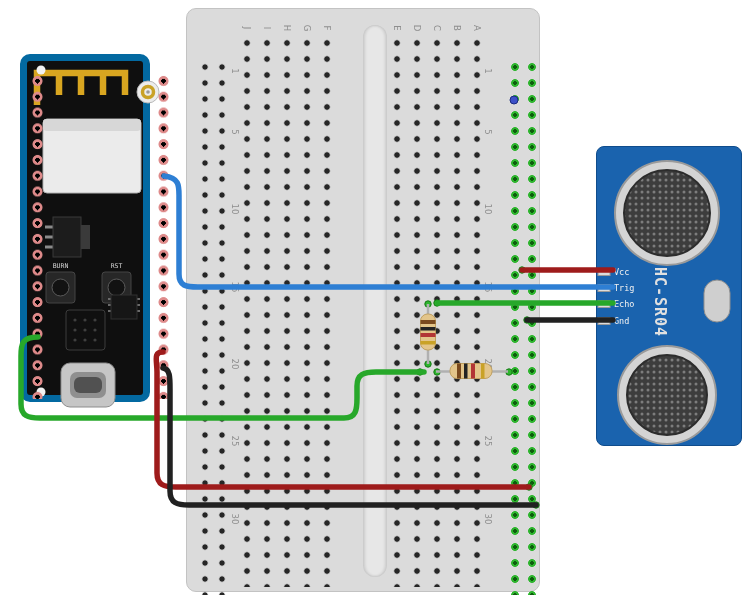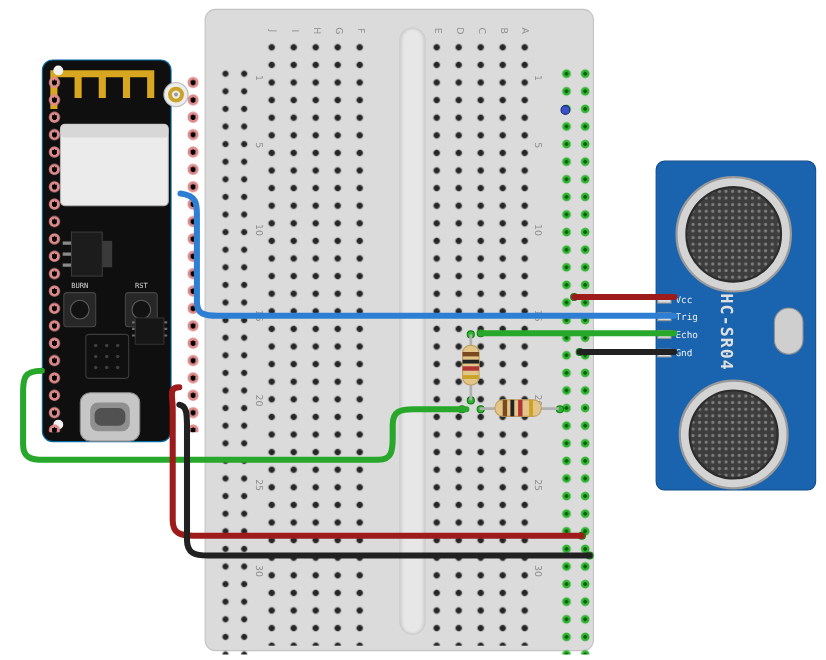--- a/index.html
+++ b/index.html
@@ -18,22 +18,22 @@
      background-size:16px 16px;}
   .rail-green{width:16px;
      background-image:radial-gradient(circle at 8px 8px,#0e5c0e 1.7px,#2db52d 1.7px 3.5px,rgba(0,0,0,0) 4.3px);
      background-size:16px 16px;}
   .channel{position:absolute;left:176px;top:16px;width:24px;height:552px;background:#e7e7e7;
            border-radius:12px;box-shadow:inset 2px 0 3px rgba(0,0,0,.13),inset -2px 0 3px rgba(0,0,0,.13);}
   .bb-letter,.bb-num{position:absolute;font-size:8.5px;line-height:12px;color:#8e8e8e;
            width:14px;text-align:center;transform:rotate(90deg);user-select:none;}
 
   
-  .esp32{position:absolute;left:38px;top:54px;width:118px;height:348px;background:#0f0f0f;
-         border-radius:10px;border:1px solid #0369a1;box-sizing:border-box;}
+  .esp32{position:absolute;left:20px;top:54px;width:130px;height:348px;background:#0f0f0f;
+         border-radius:10px;border:7px solid #0369a1;box-sizing:border-box;}
   .esp32 svg{position:absolute;left:0;top:0;}
   .pins{position:absolute;width:13px;
      background-image:radial-gradient(circle at 6.5px 8px,#000 2.4px,#de8a8a 2.4px 4.6px,rgba(0,0,0,0) 5.4px);
      background-size:13px 15.8px;background-repeat:repeat;}
 
   
   .hcsr04{position:absolute;left:596px;top:146px;width:146px;height:300px;background:#1a63ae;
           border-radius:8px;border:1px solid #0f4c8c;box-sizing:border-box;}
   .hcsr04 svg{position:absolute;left:0;top:0;}
 

